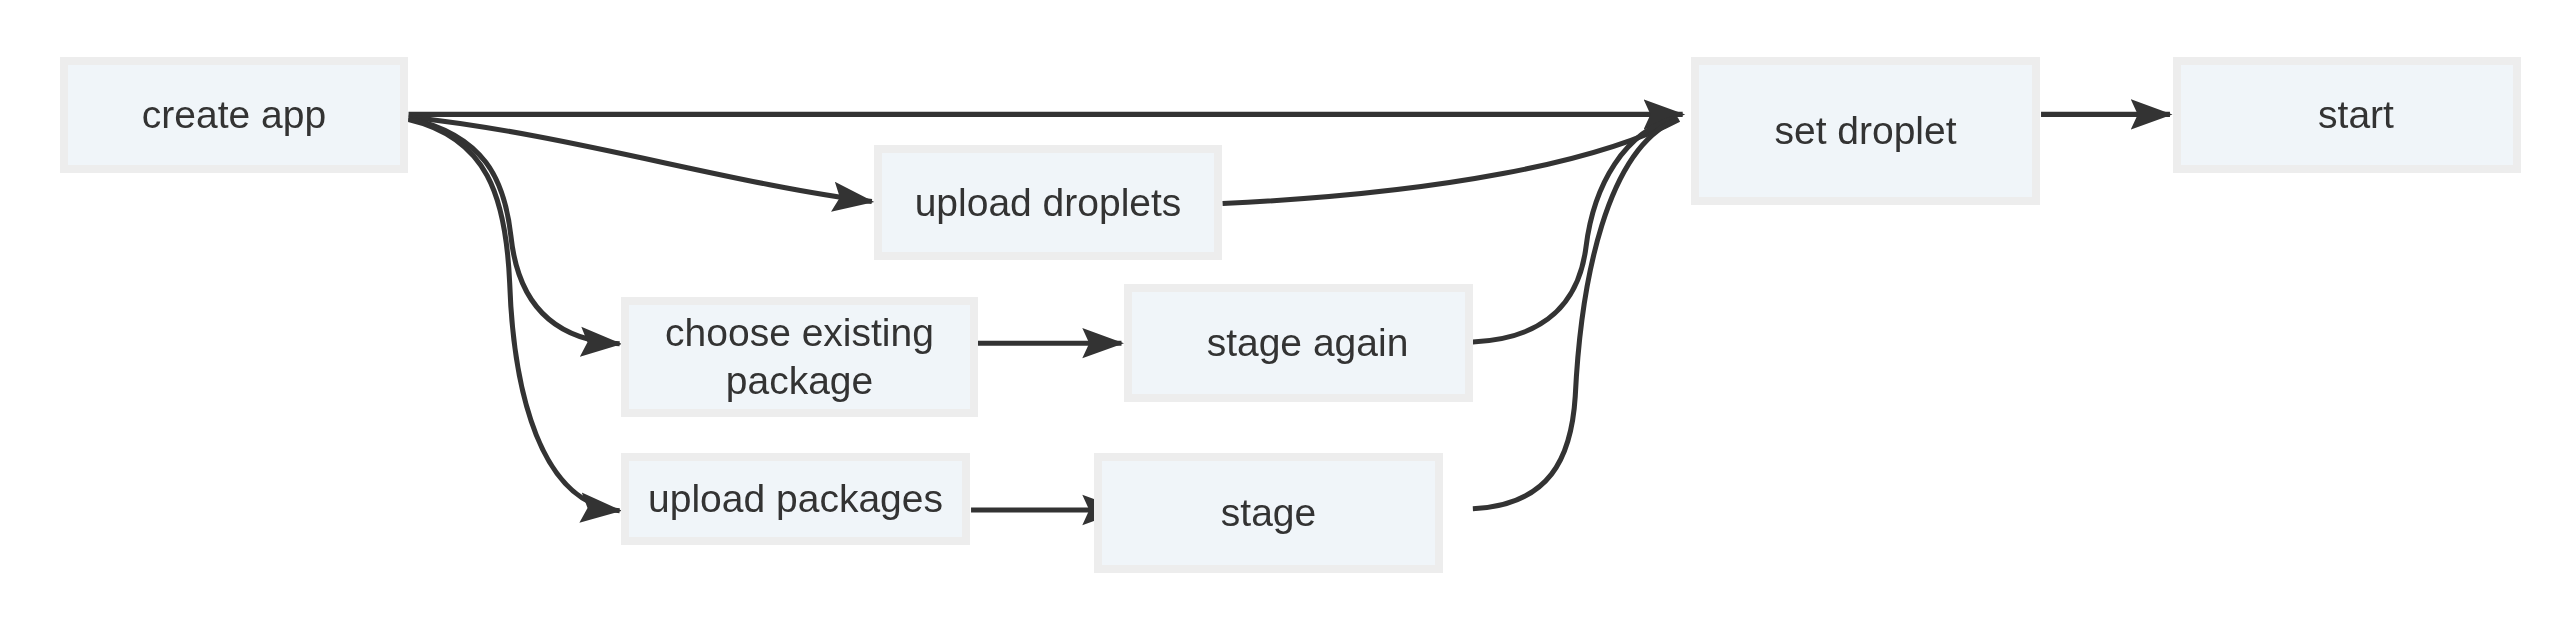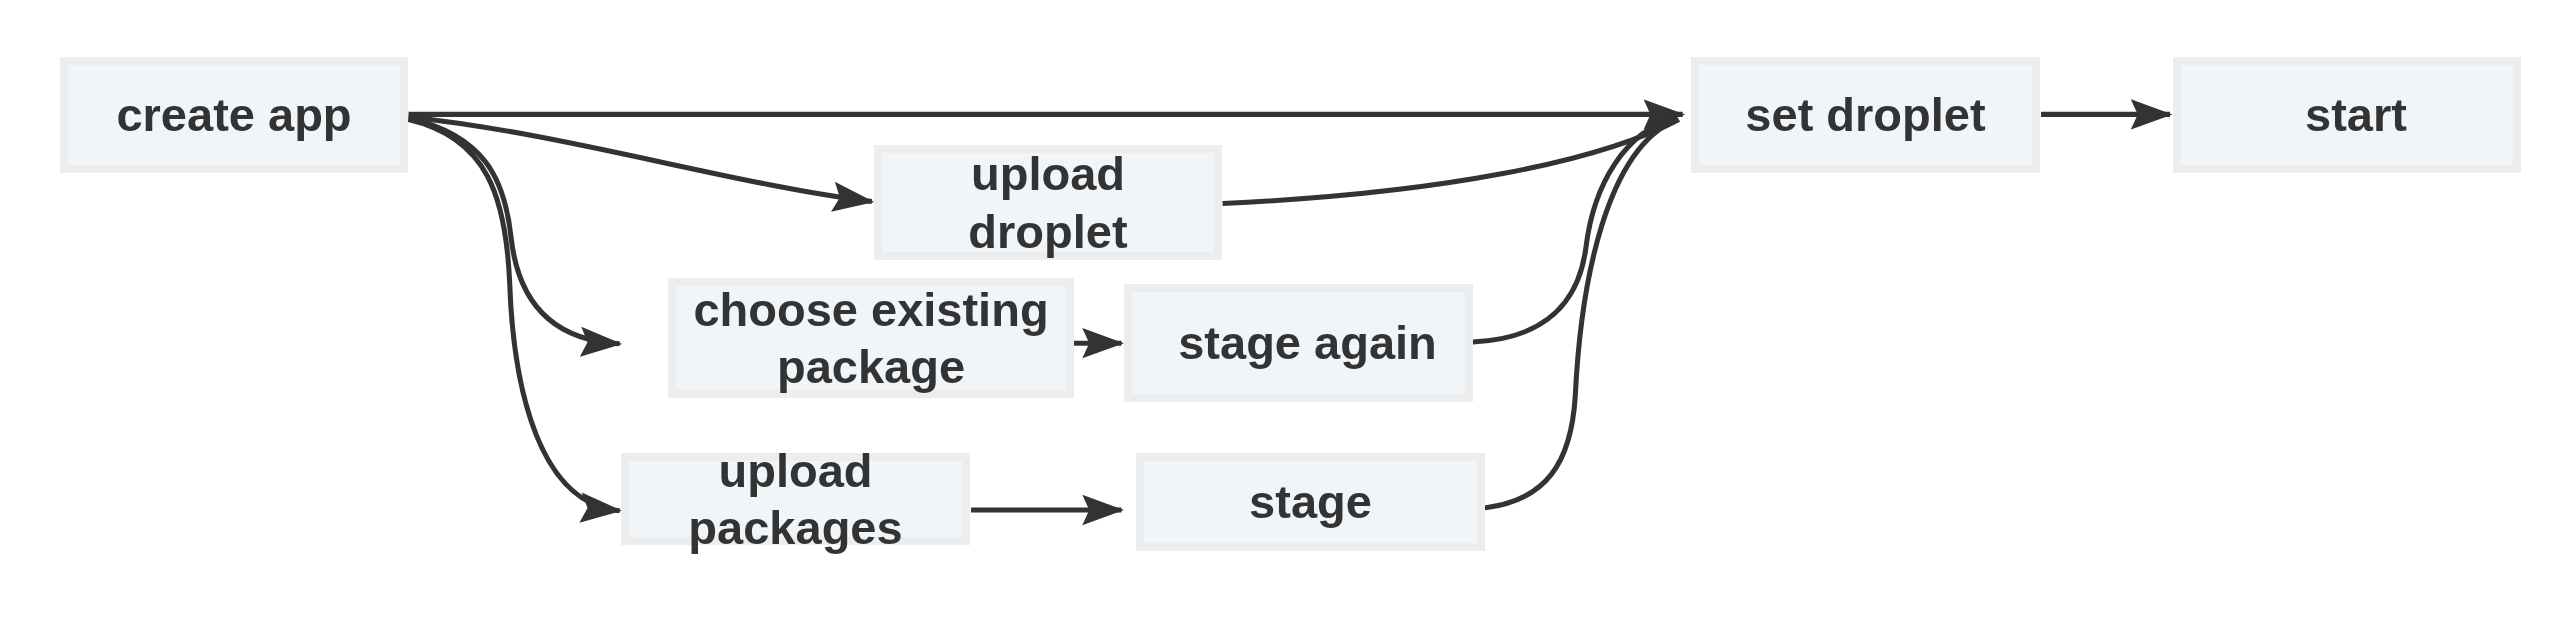--- a/index.html
+++ b/index.html
@@ -38,23 +38,23 @@
     background: var(--node-fill, #f0f5f9);
     border: 8.2px solid var(--node-border, #ededed);
     display: flex;
     align-items: center;
     justify-content: center;
     text-align: center;
   }
   .node-label {
     display: block;
     padding: 0 15px;
-    font-size: 47px;
+    font-size: 39px;
     line-height: 1.22;
-    font-weight: 700;
+    font-weight: 400;
     color: var(--text, #333333);
   }
 </style>
 </head>
 <body>
 
 <div class="canvas">
 
   <svg class="edge-layer" viewBox="0 0 4075 981" xmlns="http://www.w3.org/2000/svg">
     <defs>
@@ -73,40 +73,40 @@
     <path class="edge" marker-end="url(#arrowhead)" d="M 1536 807 L 1774 807"></path>
     <path class="edge" d="M 2330 805 C 2452 799 2486 724 2492 627 C 2501 442 2542 238 2650 190"></path>
     <path class="edge" marker-end="url(#arrowhead)" d="M 3229 181 L 3433 181"></path>
   </svg>
 
   <div class="node" style="left:60px; top:57px; width:348px; height:116px;">
     <span class="node-label">create app</span>
   </div>
 
   <div class="node" style="left:874px; top:145px; width:348px; height:115px;">
-    <span class="node-label">upload droplet</span>
+    <span class="node-label">upload droplets</span>
   </div>
 
-  <div class="node" style="left:621px; top:278px; width:406px; height:120px;margin-left:47px;">
+  <div class="node" style="left:621px; top:297px; width:357px; height:120px;">
     <span class="node-label">choose existing package</span>
   </div>
 
   <div class="node" style="left:1124px; top:284px; width:349px; height:118px;padding-left:18px;">
     <span class="node-label">stage again</span>
   </div>
 
   <div class="node" style="left:621px; top:453px; width:349px; height:92px;">
     <span class="node-label">upload packages</span>
   </div>
 
-  <div class="node" style="left:1136px; top:453px; width:349px; height:98px;">
+  <div class="node" style="left:1094px; top:453px; width:349px; height:120px;">
     <span class="node-label">stage</span>
   </div>
 
-  <div class="node" style="left:1691px; top:57px; width:349px; height:116px;">
+  <div class="node" style="left:1691px; top:57px; width:349px; height:148px;">
     <span class="node-label">set droplet</span>
   </div>
 
   <div class="node" style="left:2173px; top:57px; width:348px; height:116px;padding-left:18px;">
     <span class="node-label">start</span>
   </div>
 
 </div>
 
 

